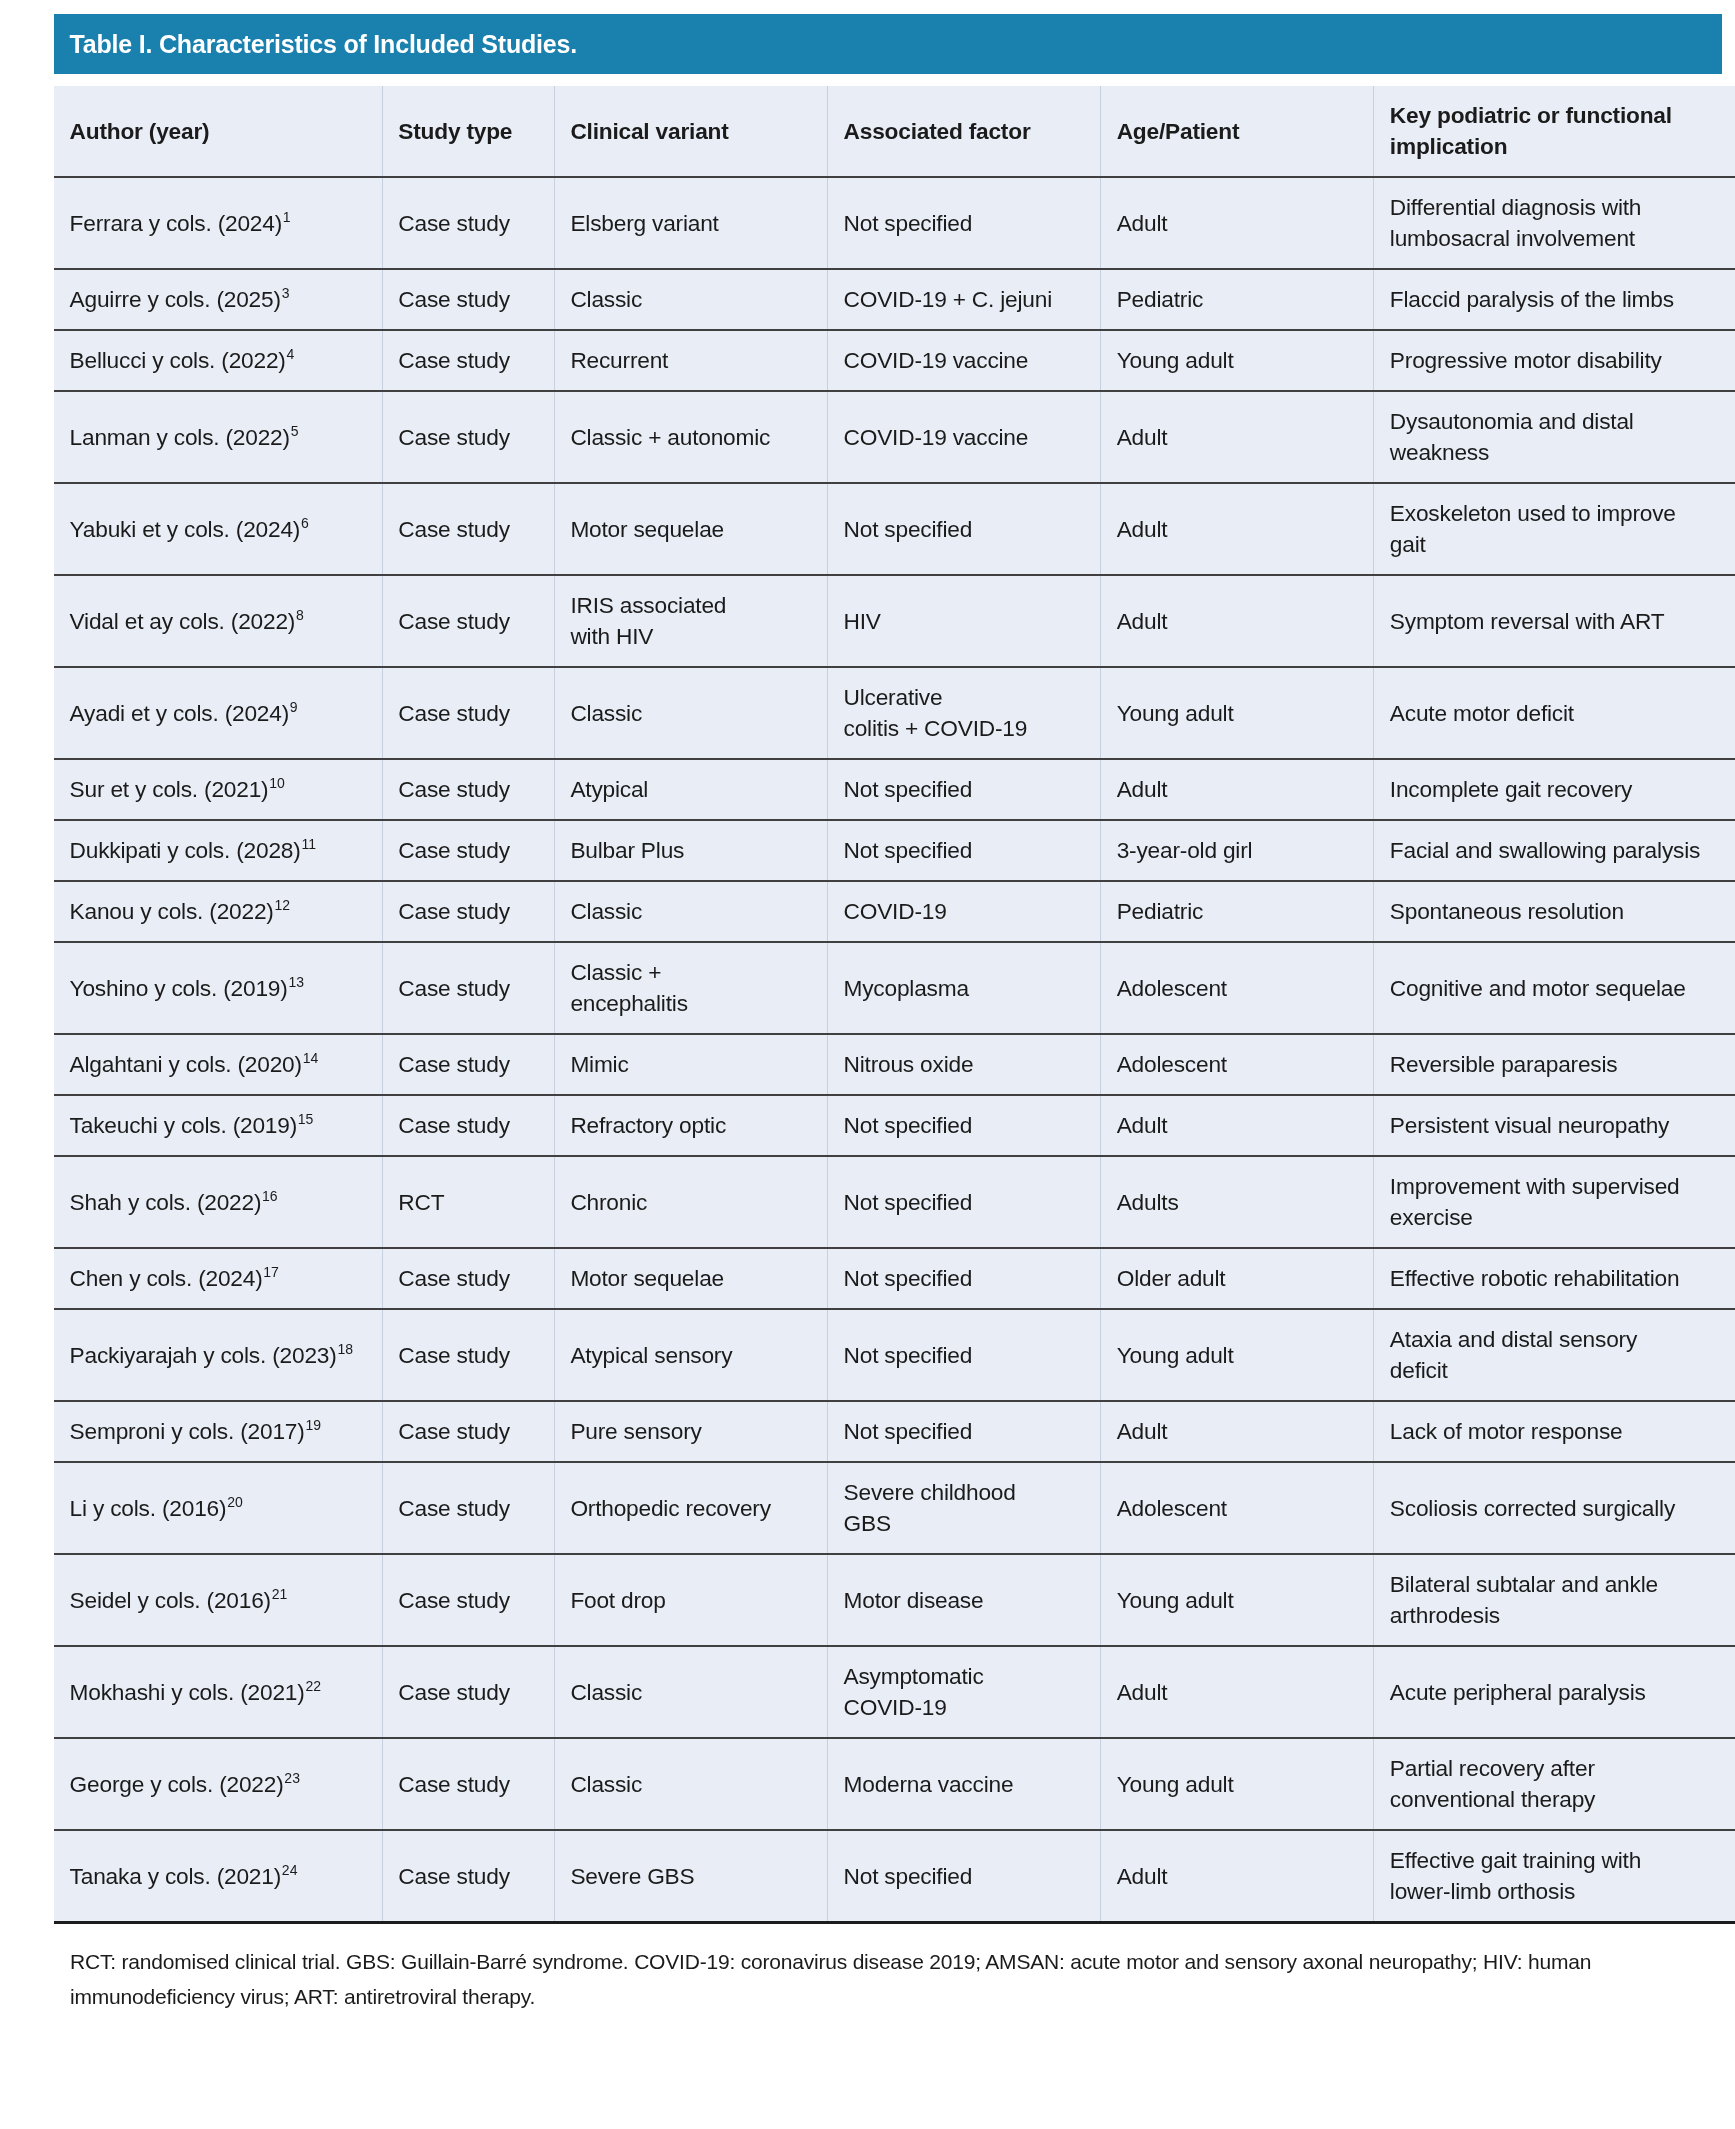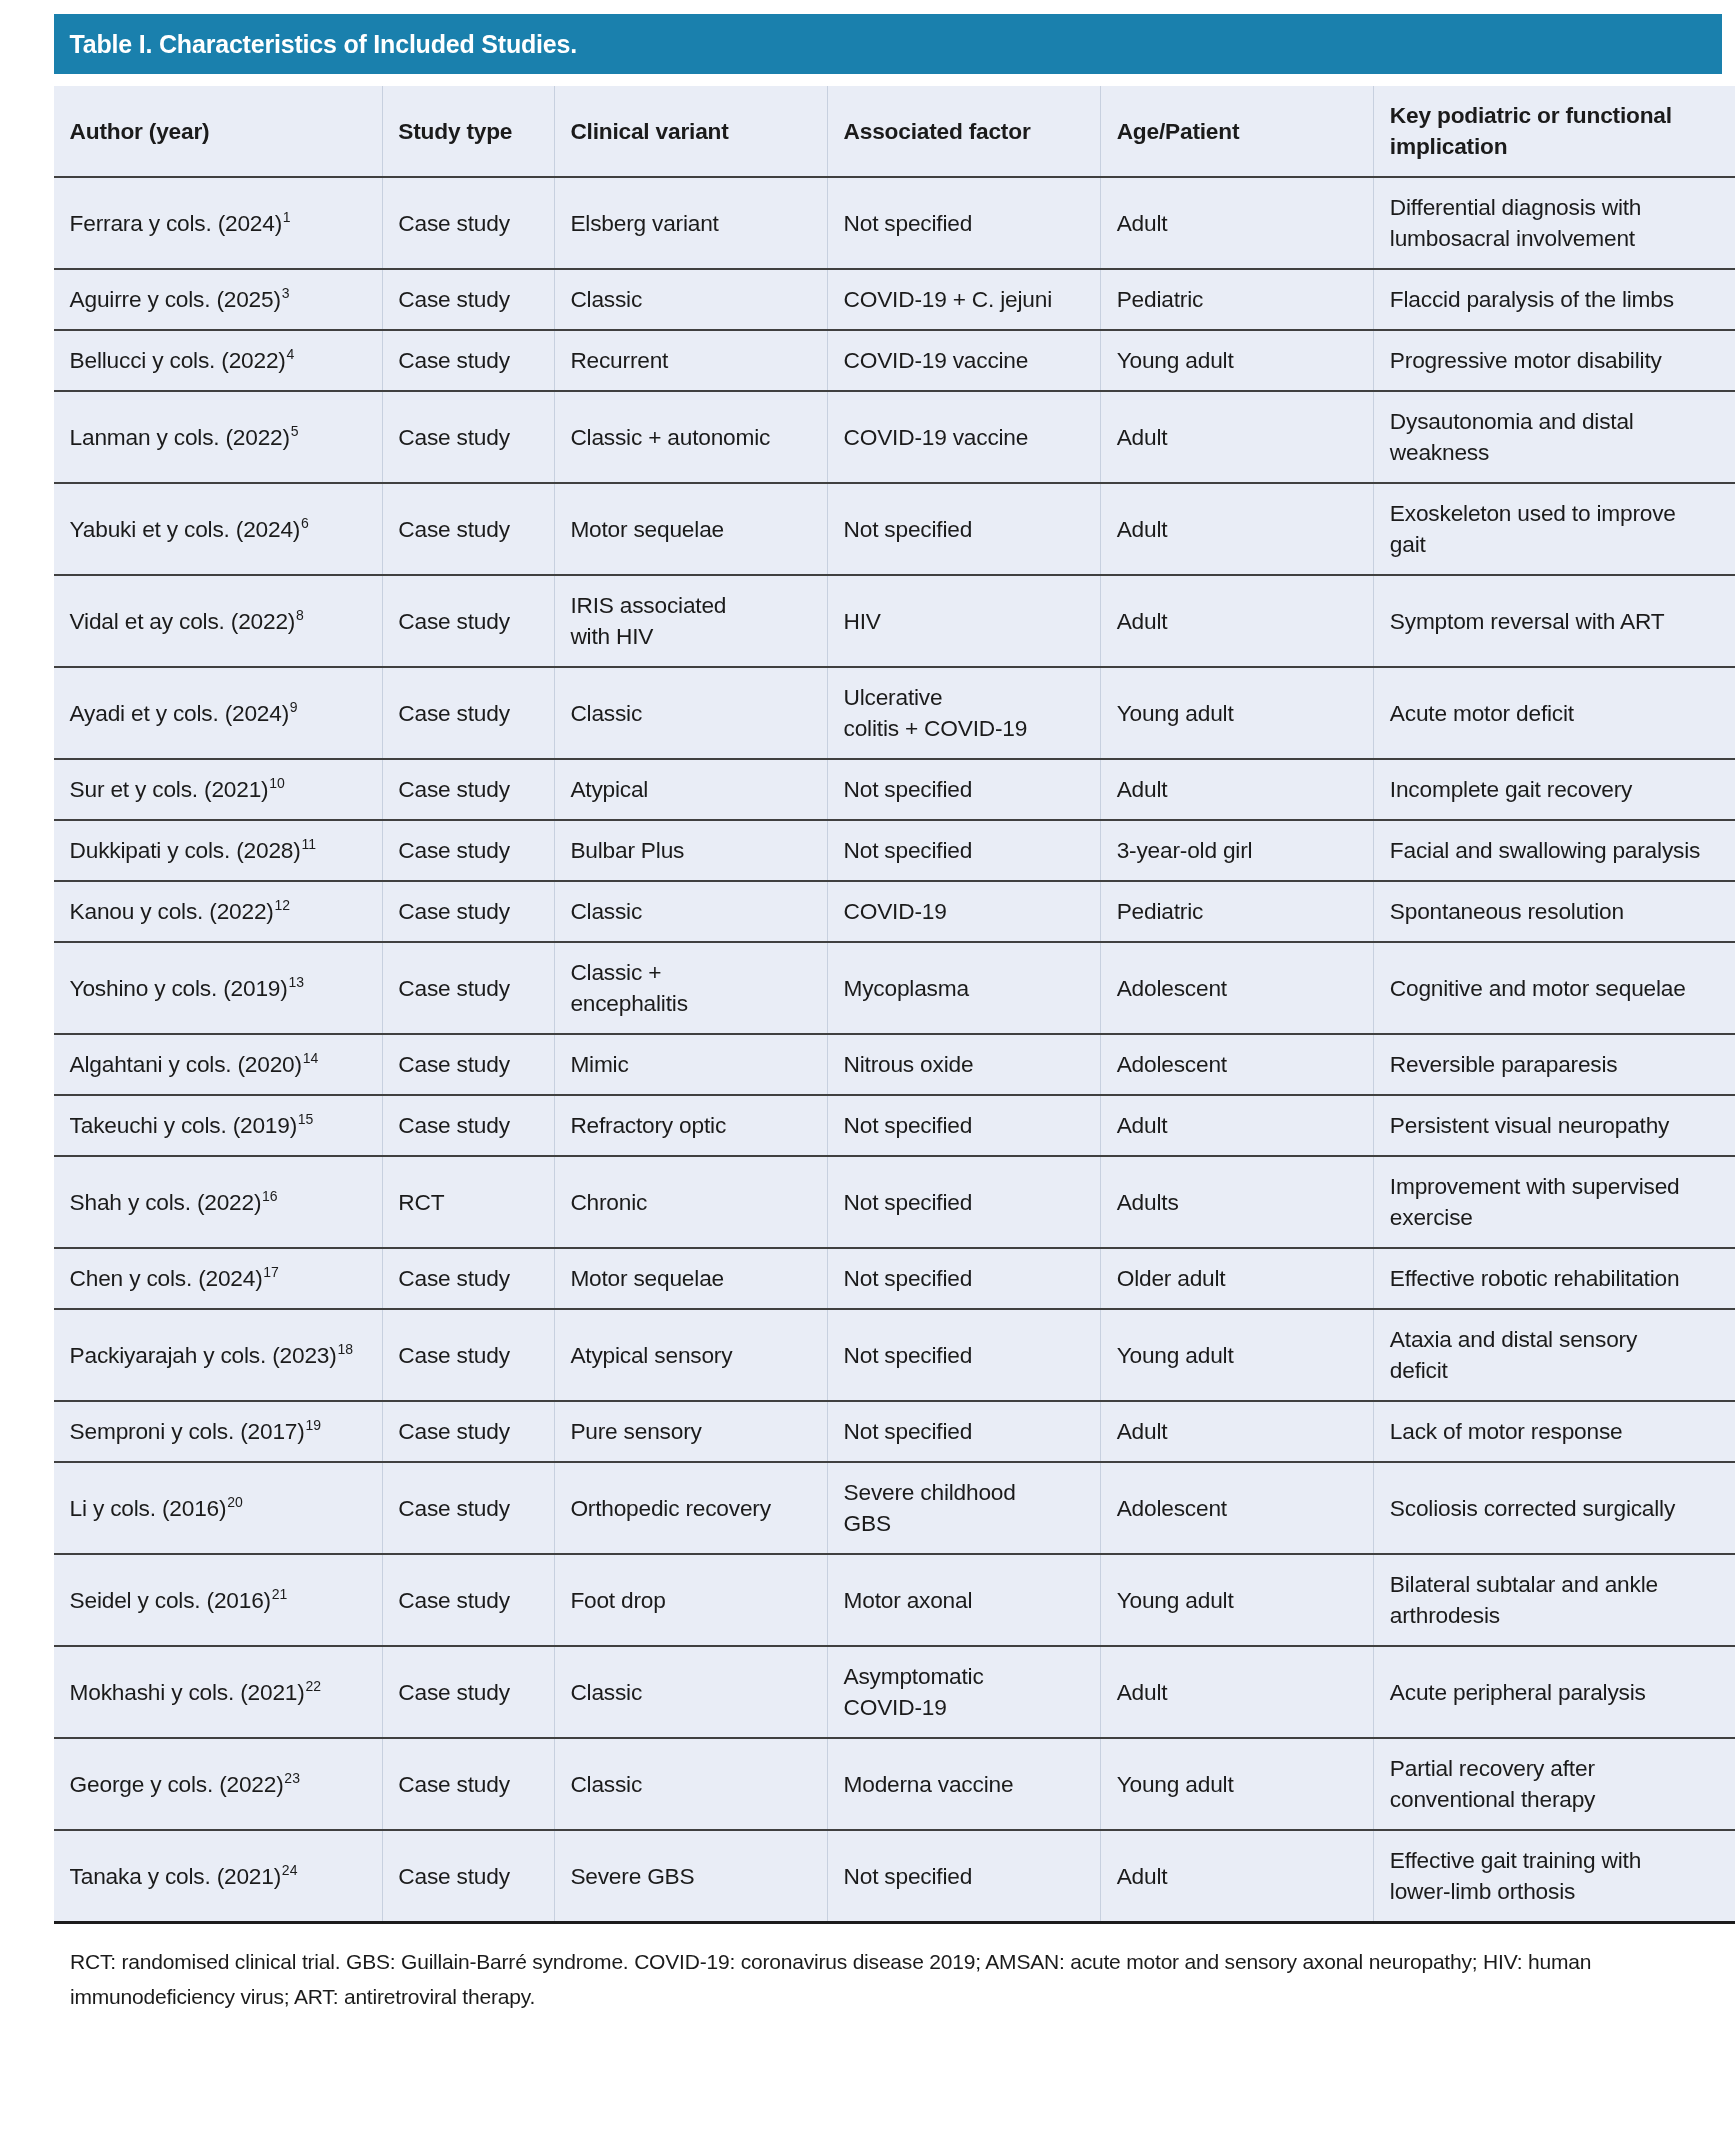--- a/index.html
+++ b/index.html
@@ -261,21 +261,21 @@
     <td>Orthopedic recovery</td>
     <td>Severe childhood
 GBS</td>
     <td>Adolescent</td>
     <td>Scoliosis corrected surgically</td>
   </tr>
         <tr>
     <td><span>Seidel y cols. (2016)</span><sup>21</sup></td>
     <td>Case study</td>
     <td>Foot drop</td>
-    <td>Motor axonal</td>
+    <td>Motor disease</td>
     <td>Young adult</td>
     <td>Bilateral subtalar and ankle
 arthrodesis</td>
   </tr>
         <tr>
     <td><span>Mokhashi y cols. (2021)</span><sup>22</sup></td>
     <td>Case study</td>
     <td>Classic</td>
     <td>Asymptomatic
 COVID-19</td>

